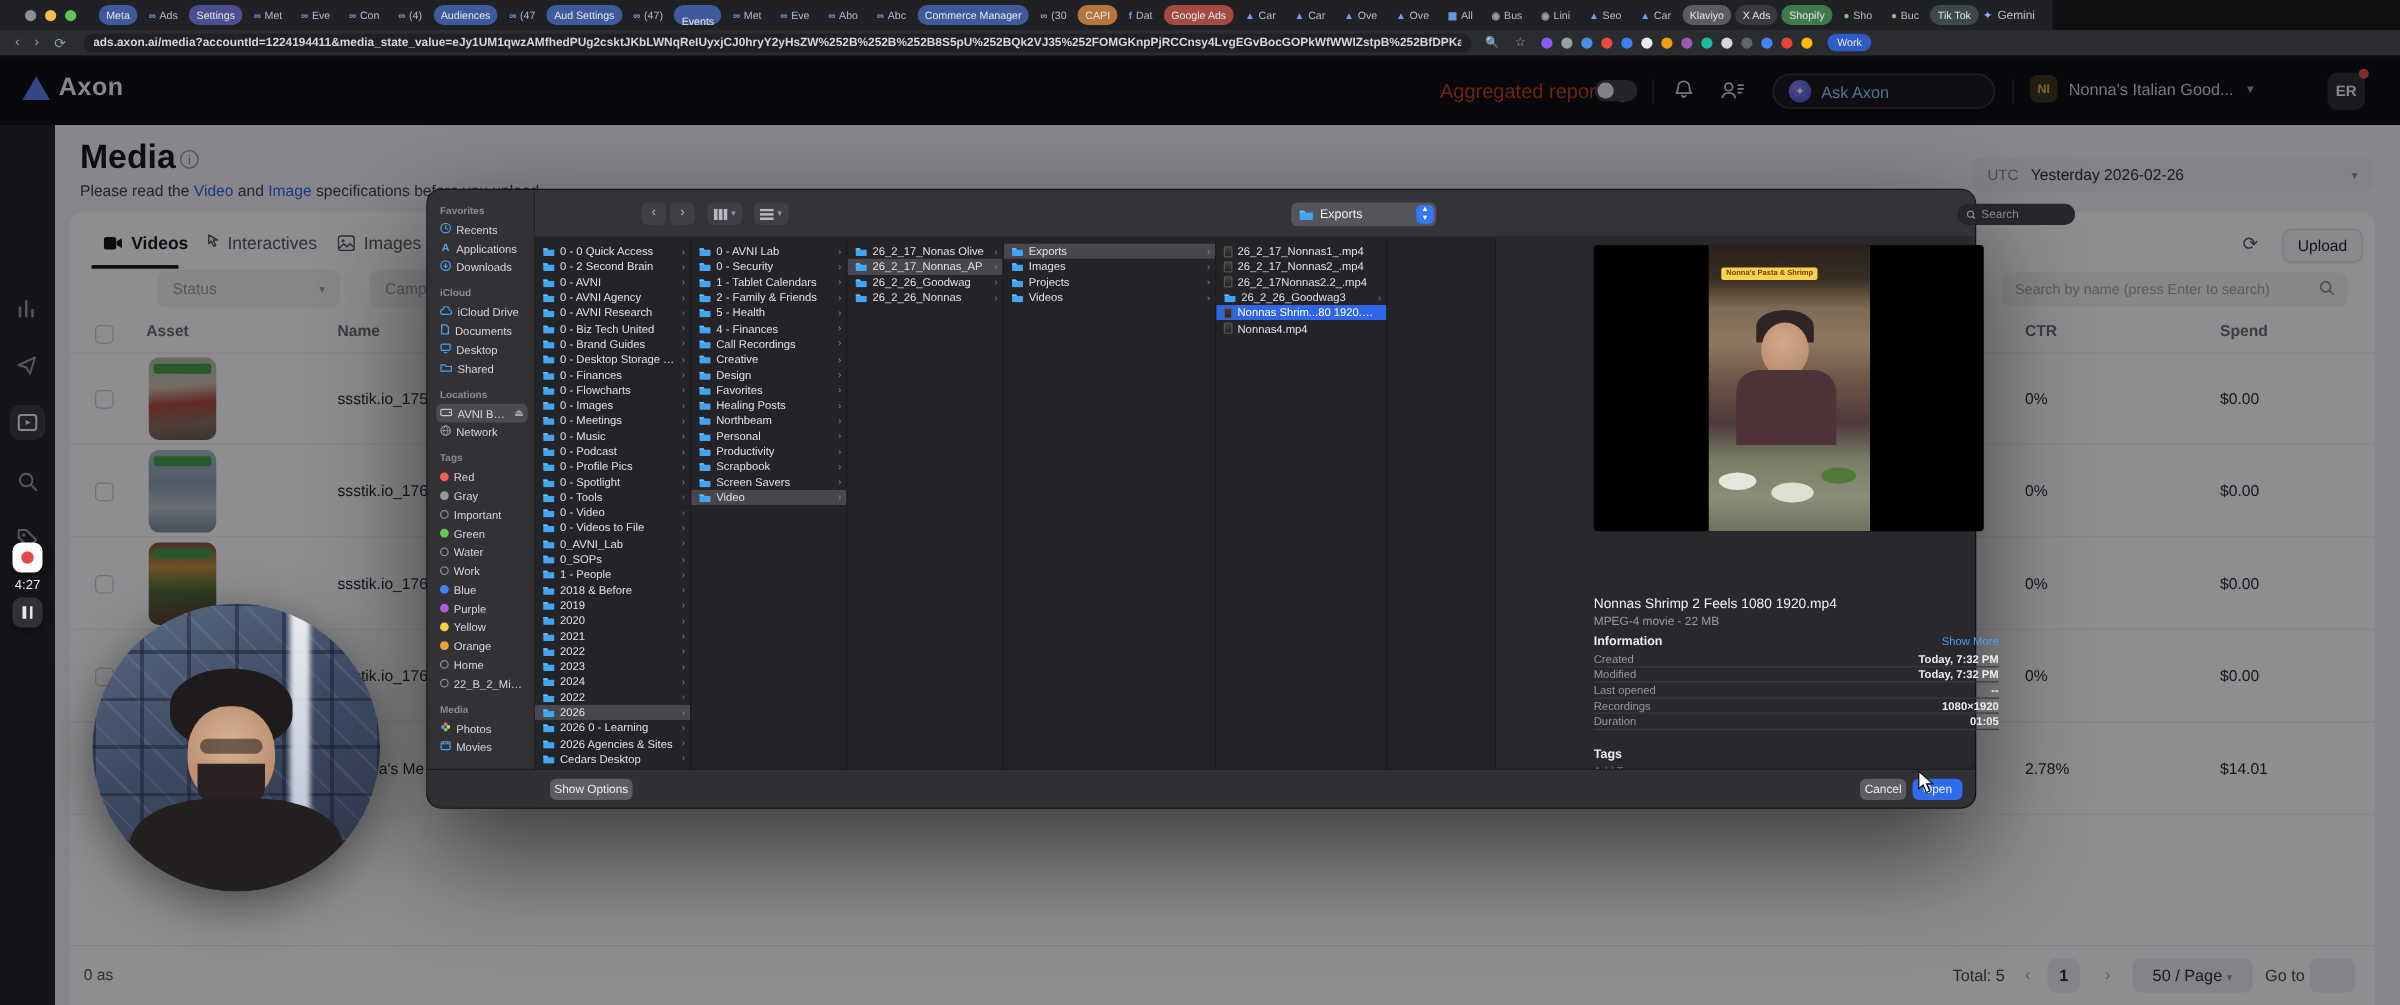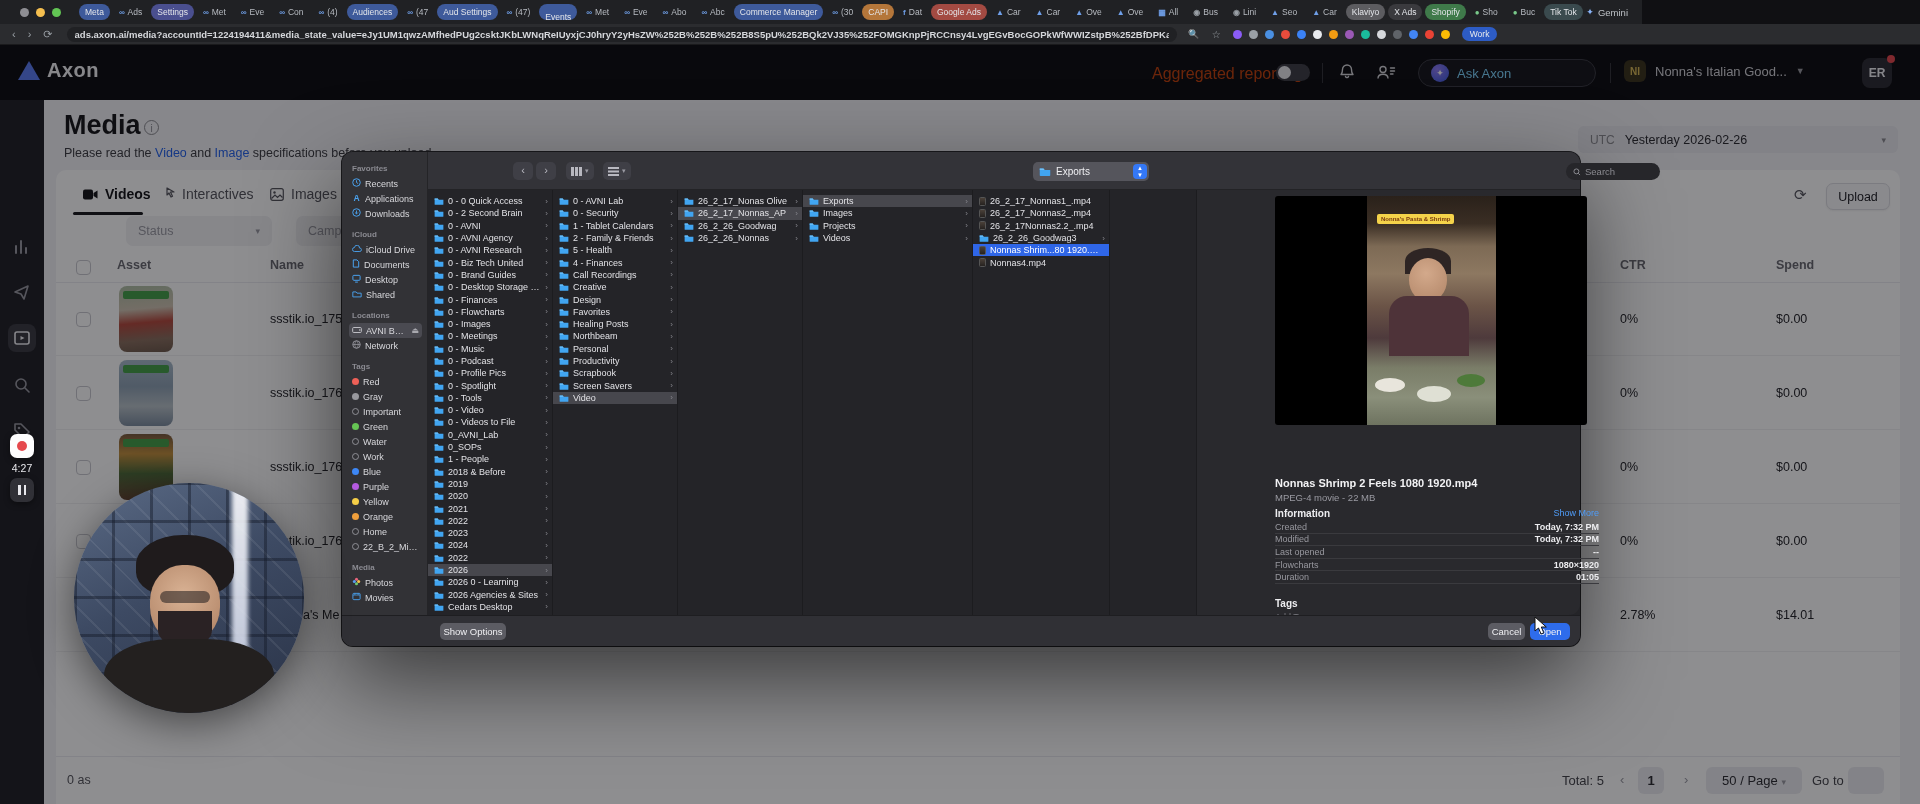--- a/index.html
+++ b/index.html
@@ -127,21 +127,21 @@
   .dprev { position:absolute; left:854px; top:38px; width:384px; height:425px; background:#29292d; border-left:1px solid #1c1c1f; border-radius:0 0 11px 0; }
   .pvbox { position:absolute; left:78px; top:6px; width:312px; height:229px; background:#000; border-radius:3px; overflow:hidden; }
   .pvvid { position:absolute; left:92px; top:0; width:129px; height:229px; background:linear-gradient(#2a211a 0%, #3a2e24 12%, #7d6a55 22%, #8d7861 34%, #6b5447 48%, #4e3a3c 62%, #7a7d68 75%, #8a8f7a 88%, #6e7360 100%); }
   .pvpill { position:absolute; left:10px; top:18px; padding:2px 4px; background:#f5d34a; border-radius:2px; color:#7a3b10; font-size:6px; font-weight:bold; white-space:nowrap; }
   .pvface { position:absolute; left:42px; top:62px; width:38px; height:44px; border-radius:50%; background:radial-gradient(circle at 45% 35%, #d3a98b, #b08466); }
   .pvhair { position:absolute; left:38px; top:52px; width:46px; height:26px; border-radius:50% 50% 0 0; background:#2e2524; }
   .pvbody { position:absolute; left:22px; top:100px; width:80px; height:60px; border-radius:18px 18px 0 0; background:#4e3339; }
   .pvbowl1 { position:absolute; left:8px; top:182px; width:30px; height:14px; border-radius:50%; background:#e8e5dc; }
   .pvbowl2 { position:absolute; left:50px; top:190px; width:34px; height:16px; border-radius:50%; background:#dfe0d4; }
   .pvherb { position:absolute; left:90px; top:178px; width:28px; height:13px; border-radius:50%; background:#4e7a3a; }
-  .pvtitle { position:absolute; left:78px; top:287px; width:324px; font-size:11px; font-weight:bold; color:#f2f2f4; }
+  .pvtitle { position:absolute; left:78px; top:287px; width:324px; font-size:11px; font-weight:normal; color:#f2f2f4; }
   .pvsub { position:absolute; left:78px; top:302px; font-size:9.5px; color:#9a9aa2; }
   .pvinfohd { position:absolute; left:78px; top:318px; width:324px; font-size:10px; font-weight:bold; color:#ededf0; }
   .pvinfohd .more { float:right; color:#4f9cf8; font-weight:normal; font-size:9px; }
   .pvrows { position:absolute; left:78px; top:331px; width:324px; }
   .pvrow { display:flex; justify-content:space-between; align-items:center; height:12.6px; border-bottom:1px solid #3a3a3e; }
   .pvrow .k { color:#98989f; font-size:9px; }
   .pvrow .v { color:#ececef; font-size:9px; font-weight:bold; }
   .pvtags { position:absolute; left:78px; top:408px; font-size:10px; font-weight:bold; color:#ededf0; }
   .pvaddtags { position:absolute; left:78px; top:422px; font-size:9px; color:#77777e; }
   .dfoot { position:absolute; left:0; top:463px; width:1238px; height:31px; background:#303035; border-top:1px solid #1e1e21; border-radius:0 0 11px 11px; }
@@ -476,20 +476,29 @@
         <span>Images</span>
       </div>
 
       <div class="filtersel" style="left:70px; width:146px;">
         <span>Status</span>
         <span class="chv">▾</span>
       </div>
       <div class="filtersel" style="left:240px; width:150px;">
         <span>Camp</span>
       </div>
+      <div class="searchbox">
+        <span>Search by name (press Enter to search)</span>
+        <span class="mag">
+          <svg width="13" height="13" viewBox="0 0 13 13">
+              <circle cx="5.5" cy="5.5" r="4" fill="none" stroke="#8a8a92" stroke-width="1.3"></circle>
+              <path d="M8.5 8.5l3 3" stroke="#8a8a92" stroke-width="1.3" stroke-linecap="round"></path>
+            </svg>
+        </span>
+      </div>
       <span class="refbtn">⟳</span>
       <div class="upbtn">Upload</div>
 
       <div class="thead">
         <span class="cb" style="left:20px;"></span>
         <span style="position:absolute; left:61px;">Asset</span>
         <span style="position:absolute; left:214px;">Name</span>
         <span style="position:absolute; left:1564px;">CTR</span>
         <span style="position:absolute; left:1720px;">Spend</span>
       </div>
@@ -1275,21 +1284,21 @@
           </div>
           <div class="pvrow">
             <span class="k">Modified</span>
             <span class="v">Today, 7:32 PM</span>
           </div>
           <div class="pvrow">
             <span class="k">Last opened</span>
             <span class="v">--</span>
           </div>
           <div class="pvrow">
-            <span class="k">Flowcharts</span>
+            <span class="k">Recordings</span>
             <span class="v">1080×1920</span>
           </div>
           <div class="pvrow">
             <span class="k">Duration</span>
             <span class="v">01:05</span>
           </div>
         </div>
       <div class="pvtags">Tags</div>
       <div class="pvaddtags">Add Tags...</div>
     </div>

